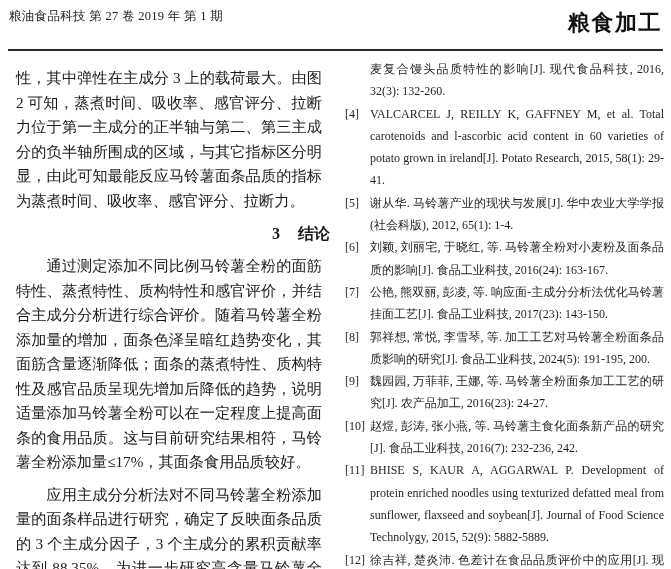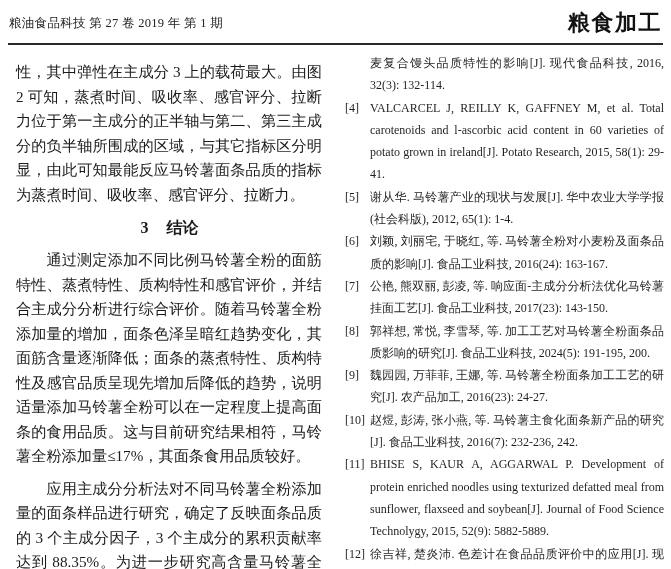--- a/index.html
+++ b/index.html
@@ -18,22 +18,22 @@
   .page {
     box-sizing: border-box;
     width: 671px;
     height: 569px;
     padding: 6px 8px 0 8px;
   }
   
   .running-head {
     display: flex;
     justify-content: space-between;
-    align-items: center;
-    padding: 2px 1px 5px 1px;
+    align-items: flex-start;
+    padding: 2px 1px 11px 1px;
   }
   .journal-info {
     font-size: 12.5px;
     letter-spacing: 0.3px;
     color: #222;
   }
   .section-label {
     font-size: 22px;
     font-weight: bold;
     letter-spacing: 1.5px;
@@ -61,21 +61,21 @@
     margin: 8px;
   }
   .para-indent {
     text-indent: 2em;
   }
   .section-heading {
     font-size: 16px;
     font-weight: bold;
     margin: 7px 0 3px 1px;
     line-height: 25px;
-    text-align: center;
+    text-align: right;
     text-indent: 0;
   }
   .section-heading .h-num {
     margin-right: 18px;
   }
   
   .col-right {
     width: 319px;
     flex: none;
     font-size: 12px;
@@ -120,21 +120,21 @@
 
       <p class="para-indent">通过测定添加不同比例马铃薯全粉的面筋特性、蒸煮特性、质构特性和感官评价，并结合主成分分析进行综合评价。随着马铃薯全粉添加量的增加，面条色泽呈暗红趋势变化，其面筋含量逐渐降低；面条的蒸煮特性、质构特性及感官品质呈现先增加后降低的趋势，说明适量添加马铃薯全粉可以在一定程度上提高面条的食用品质。这与目前研究结果相符，马铃薯全粉添加量≤17%，其面条食用品质较好。</p>
 
       <p class="para-indent">应用主成分分析法对不同马铃薯全粉添加量的面条样品进行研究，确定了反映面条品质的 3 个主成分因子，3 个主成分的累积贡献率达到 88.35%。为进一步研究高含量马铃薯全粉面条提供数据支撑。</p>
     </div>
 
     <div class="col-right">
       <div id="refList">
   <div class="ref-item">
     <span class="ref-num"></span>
-    <span class="ref-text">麦复合馒头品质特性的影响[J]. 现代食品科技, 2016, 32(3): 132-114.</span>
+    <span class="ref-text">麦复合馒头品质特性的影响[J]. 现代食品科技, 2016, 32(3): 132-260.</span>
   </div>
 
   <div class="ref-item">
     <span class="ref-num">[4]</span>
     <span class="ref-text">VALCARCEL J, REILLY K, GAFFNEY M, et al. Total carotenoids and l-ascorbic acid content in 60 varieties of potato grown in ireland[J]. Potato Research, 2015, 58(1): 29-41.</span>
   </div>
 
   <div class="ref-item">
     <span class="ref-num">[5]</span>
     <span class="ref-text">谢从华. 马铃薯产业的现状与发展[J]. 华中农业大学学报(社会科版), 2012, 65(1): 1-4.</span>

